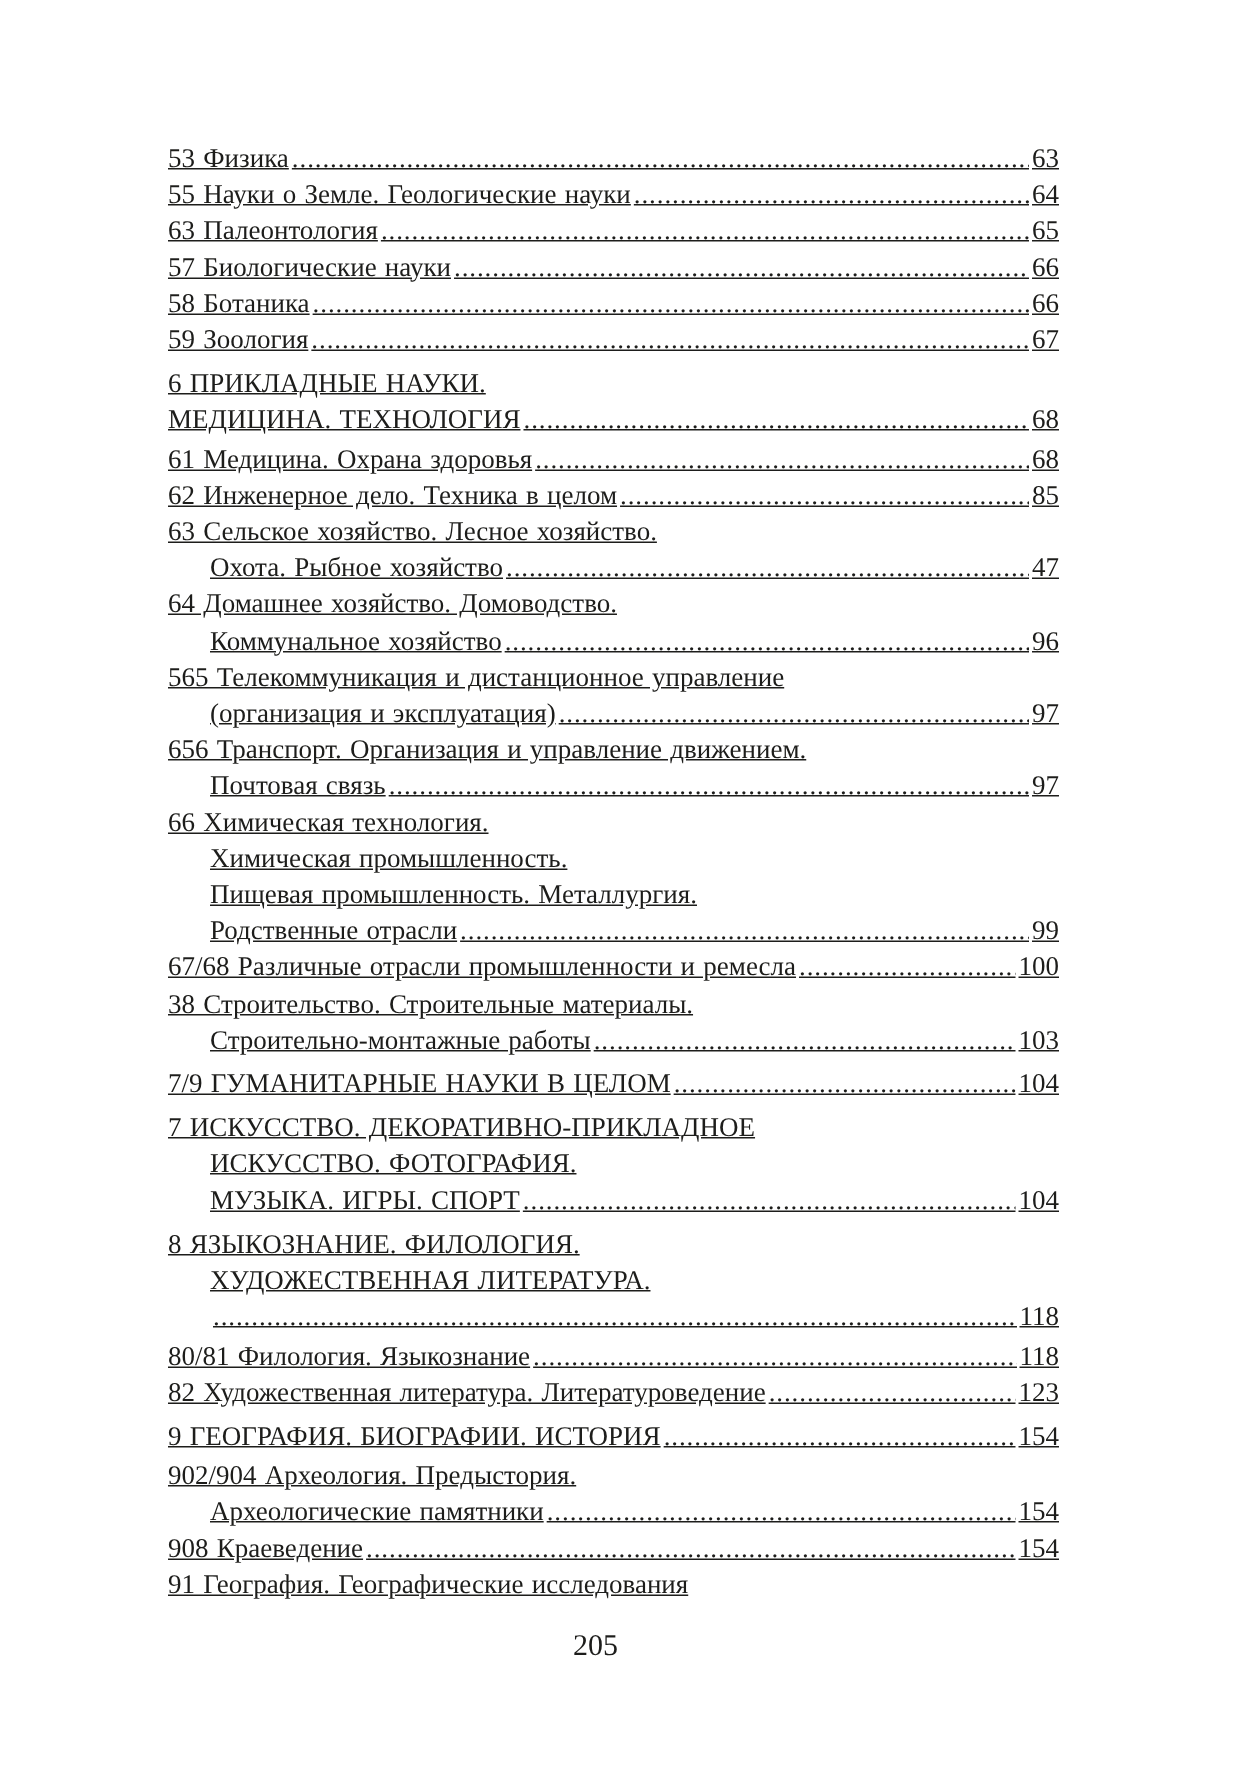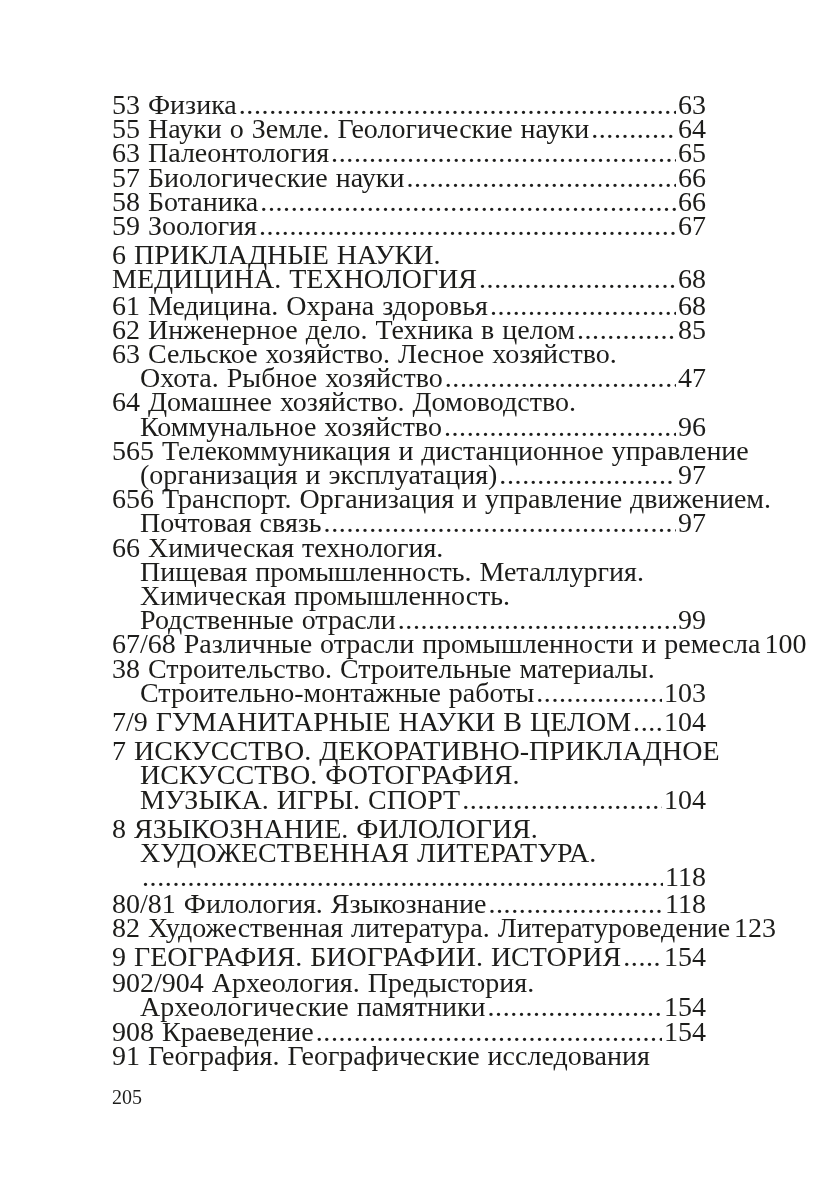--- a/index.html
+++ b/index.html
@@ -14,23 +14,24 @@
     background: #ffffff;
     overflow: hidden;
     font-family: "Liberation Serif", serif;
     color: #1d1d1b;
   }
   .toc {
     position: absolute;
     left: 112px;
     top: 93px;
     width: 594px;
-    font-size: 28px;
+    font-size: 18px;
     line-height: 24.2px;
     word-spacing: 1px;
+    text-decoration: underline;
   }
   .entry { margin: 0; }
   .entry.heading { margin: 5px 0 2px 0; }
   .line {
     display: flex;
     align-items: baseline;
     white-space: nowrap;
   }
   .line .text { flex: 0 0 auto; }
   .line.indent { padding-left: 28px; }
@@ -41,23 +42,24 @@
     white-space: nowrap;
     letter-spacing: 0.6px;
     padding-left: 2px;
   }
   .num {
     flex: 0 0 auto;
     padding-left: 2px;
   }
   .folio {
     position: absolute;
-    left: 112px;
+    left: 100px;
     top: 1086px;
     width: 594px;
+    text-align: center;
     font-size: 20px;
     line-height: 22px;
   }
 </style>
 </head>
 <body>
 
 <div class="page">
   <div class="toc" id="toc">
       <div class="entry">
@@ -164,24 +166,24 @@
           <span class="text">Почтовая связь</span>
           <span class="leader">........................................................................................................................................................................................................</span>
           <span class="num">97</span>
         </div>
       </div>
       <div class="entry">
         <div class="line">
           <span class="text">66 Химическая технология.</span>
         </div>
         <div class="line indent">
+          <span class="text">Химическая промышленность.</span>
+        </div>
+        <div class="line indent">
           <span class="text">Пищевая промышленность. Металлургия.</span>
-        </div>
-        <div class="line indent">
-          <span class="text">Химическая промышленность.</span>
         </div>
         <div class="line indent">
           <span class="text">Родственные отрасли</span>
           <span class="leader">........................................................................................................................................................................................................</span>
           <span class="num">99</span>
         </div>
       </div>
       <div class="entry">
         <div class="line">
           <span class="text">67/68 Различные отрасли промышленности и ремесла</span>

